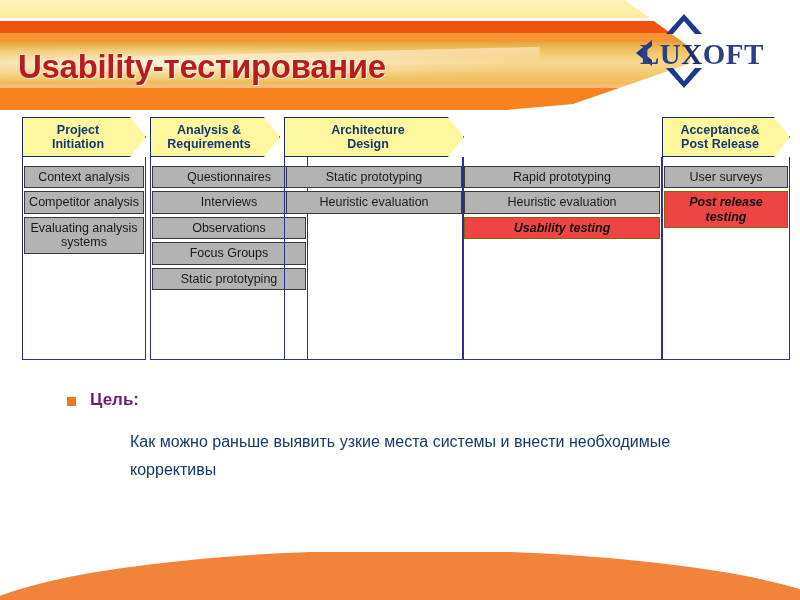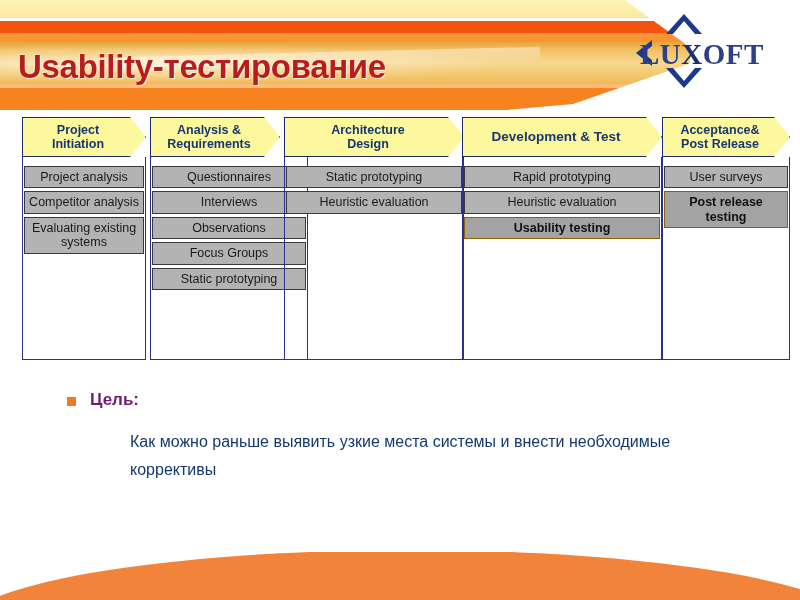--- a/index.html
+++ b/index.html
@@ -76,21 +76,21 @@
      font-size:12.5px;font-weight:bold;color:#16386e;line-height:1.16;
      clip-path:polygon(0 0, calc(100% - 16px) 0, 100% 50%, calc(100% - 16px) 100%, 0 100%);
      padding-right:12px;}
   .chevron.wide{font-size:13.5px;}
   .items{position:absolute;left:0;top:49px;right:0;padding:0 2px;}
   .item{
      background:#b3b3b3;border:1.3px solid #3a3a3a;
      box-sizing:border-box;margin-bottom:3px;
      font-size:12.5px;color:#1a1a1a;text-align:center;line-height:1.15;
      padding:3px 2px;}
-  .item.hl{background:#a3a3a3;border-color:#8a6200;font-weight:bold;color:#111;}
+  .item.hl{background:#ef4444;border-color:#8a6200;font-weight:bold;color:#111;font-style:italic;}
 
   
   #bullet{position:absolute;left:67px;top:397px;width:9px;height:9px;background:#ee7c1b;}
   #goal{position:absolute;left:90px;top:390px;font-size:17px;font-weight:bold;color:#701a75;}
   #goal-body{position:absolute;left:130px;top:428px;width:590px;
      font-size:16px;color:#16386e;line-height:1.72;}
 
   
   #bottom{position:absolute;left:0;bottom:0;width:800px;height:48px;overflow:hidden;}
   .bcurve{position:absolute;left:-40px;bottom:-28px;width:900px;height:78px;
@@ -133,23 +133,23 @@
   </div>
 </div>
 
 <div id="diagram">
     <div class="col" style="left: 0px; width: 124px;">
       <div class="col-frame"></div>
       <div class="chevron" style="width: 124px;">
         <div><span>Project</span><br><span>Initiation</span></div>
       </div>
       <div class="items">
-        <div class="item">Project analysis</div>
+        <div class="item">Context analysis</div>
         <div class="item">Competitor analysis</div>
-        <div class="item">Evaluating existing systems</div>
+        <div class="item">Evaluating analysis systems</div>
       </div>
     </div>
     <div class="col" style="left: 128px; width: 130px; padding-left: 28px;">
       <div class="col-frame"></div>
       <div class="chevron" style="width: 130px;">
         <div><span>Analysis &amp;</span><br><span>Requirements</span></div>
       </div>
       <div class="items">
         <div class="item">Questionnaires</div>
         <div class="item">Interviews</div>
@@ -163,23 +163,20 @@
       <div class="chevron" style="width: 180px;">
         <div><span>Architecture</span><br><span>Design</span></div>
       </div>
       <div class="items">
         <div class="item">Static prototyping</div>
         <div class="item">Heuristic evaluation</div>
       </div>
     </div>
     <div class="col" style="left: 440px; width: 200px;">
       <div class="col-frame"></div>
-      <div class="chevron wide" style="width: 200px;">
-        <div><span>Development &amp; Test</span></div>
-      </div>
       <div class="items">
         <div class="item">Rapid prototyping</div>
         <div class="item">Heuristic evaluation</div>
         <div class="item hl">Usability testing</div>
       </div>
     </div>
     <div class="col" style="left: 640px; width: 128px;">
       <div class="col-frame"></div>
       <div class="chevron" style="width: 128px;">
         <div><span>Acceptance&amp;</span><br><span>Post Release</span></div>

